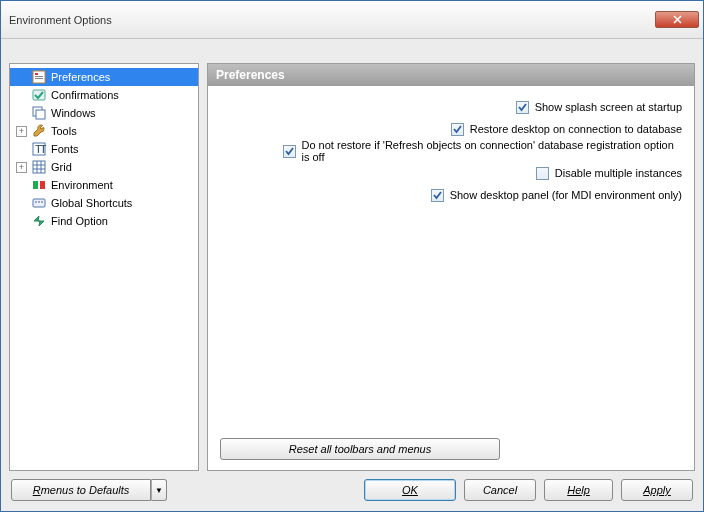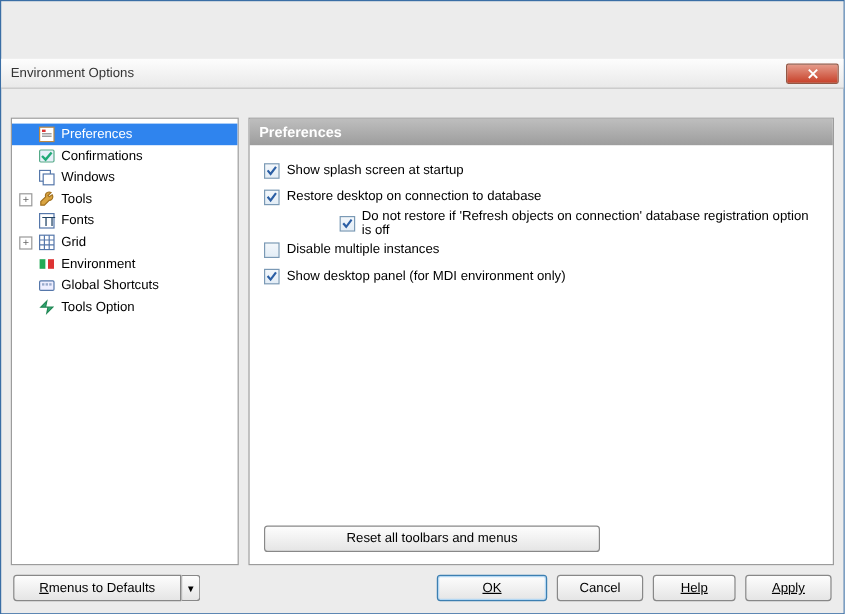--- a/index.html
+++ b/index.html
@@ -1,38 +1,38 @@
 <!DOCTYPE html>
 <html><head>
 <meta charset="utf-8">
 <style>
 * { box-sizing: border-box; margin: 0; padding: 0; font-family: "Segoe UI", Tahoma, sans-serif; font-size: 11px; }
 body { background: #fff; }
 .window { width: 704px; height: 512px; border: 1px solid #3a6ea5; background: #ececec; display: flex; flex-direction: column; }
-.titlebar { height: 25px; background: linear-gradient(#fdfdfd,#e9e9e9); border-bottom: 1px solid #c4c4c4; display: flex; align-items: center; padding: 0 0 0 8px; margin-top: 48px; }
+.titlebar { height: 38px; background: linear-gradient(#fdfdfd,#e9e9e9); border-bottom: 1px solid #c4c4c4; display: flex; align-items: center; padding: 0 0 0 8px; }
 .titlebar .title { color: #333; }
 .titlebar .closebtn { margin-left: auto; width: 44px; height: 17px; margin-right: 4px; background: linear-gradient(#e49a89,#c8412a); border: 1px solid #935744; border-radius: 2px; color: #fff; display: flex; align-items: center; justify-content: center; font-size: 10px; cursor: pointer; }
 .client { flex: 1; padding: 8px; display: flex; flex-direction: column; gap: 8px; }
 .top-row { flex: 1; display: flex; gap: 8px; min-height: 0; margin-top: 16px; }
 .tree { width: 190px; border: 1px solid #9c9c9c; background: #fff; padding: 4px 0; overflow: auto; }
 .tree-item { display: flex; align-items: center; height: 18px; padding-left: 6px; cursor: pointer; }
 .tree-item.selected { background: #2f84ee; color: #fff; }
 .exp { width: 11px; height: 11px; border: 1px solid #999; color: #666; font-size: 9px; line-height: 8px; text-align: center; margin-right: 2px; background: #fff; }
 .exp.blank { border: none; background: transparent; }
 .ticon { width: 16px; height: 16px; margin: 0 4px 0 2px; display: flex; align-items: center; justify-content: center; }
 .ticon svg { width: 14px; height: 14px; }
 .right-panel { flex: 1; border: 1px solid #9c9c9c; background: #fff; display: flex; flex-direction: column; }
 .panel-header { height: 22px; background: linear-gradient(#bebebe,#9d9d9d); color: #fff; font-weight: bold; padding: 0 8px; display: flex; align-items: center; font-size: 12px; }
 .panel-body { flex: 1; padding: 10px 12px; display: flex; flex-direction: column; }
-.cb-row { display: flex; align-items: center; height: 22px; }
+.cb-row { display: flex; align-items: center; height: 22px; justify-content: flex-end; }
 .cb-row.indent { margin-left: 26px; padding-left: 37px; }
 .cb { width: 13px; height: 13px; border: 1px solid #7a99b5; background: linear-gradient(#f3f7fb,#e3edf6); margin-right: 6px; display: flex; align-items: center; justify-content: center; color: #2c5fa5; font-size: 10px; cursor: pointer; }
 .cb .chk { display: none; }
 .cb.checked .chk { display: block; }
-.btn { height: 22px; border: 1px solid #888; background: linear-gradient(#fdfdfd,#e5e5e5); border-radius: 3px; cursor: pointer; display: flex; align-items: center; justify-content: center; padding: 0 16px; }
+.btn { height: 22px; border: 1px solid #888; background: linear-gradient(#fdfdfd,#e5e5e5); border-radius: 3px; cursor: pointer; display: flex; align-items: center; justify-content: center; padding: 0 16px; font-style: italic; }
 .btn.default { border: 1px solid #3c7fb1; box-shadow: 0 0 0 1px #b3d7f3 inset; }
 .reset-bar { margin-top: auto; }
 .reset-btn { height: 22px; }
 .bottom-row { display: flex; align-items: center; gap: 8px; padding: 0 2px 2px 2px; }
 .split-btn { display: flex; }
 .split-btn .main { border-top-right-radius: 0; border-bottom-right-radius: 0; }
 .split-btn .drop { width: 16px; padding: 0; border-left: 1px solid #aaa; border-top-left-radius: 0; border-bottom-left-radius: 0; font-size: 8px; }
 .spacer { flex: 1; }
 .ul { text-decoration: underline; }
 </style>
@@ -138,21 +138,21 @@
             </span>
             <span>Global Shortcuts</span>
           </div>
           <div class="tree-item">
             <span class="exp blank"></span>
             <span class="ticon">
               <svg viewBox="0 0 14 14">
                 <path d="M2 7 L7 2 L6 7 L12 7 L7 12 L8 7 Z" fill="#3a7" stroke="#285"></path>
               </svg>
             </span>
-            <span>Tools Option</span>
+            <span>Find Option</span>
           </div>
         </div>
 
       <div class="right-panel">
         <div class="panel-header">Preferences</div>
         <div class="panel-body">
           <div id="checks">
               <div class="cb-row">
                 <span class="cb checked">
                   <svg class="chk" width="9" height="9" viewBox="0 0 9 9">

